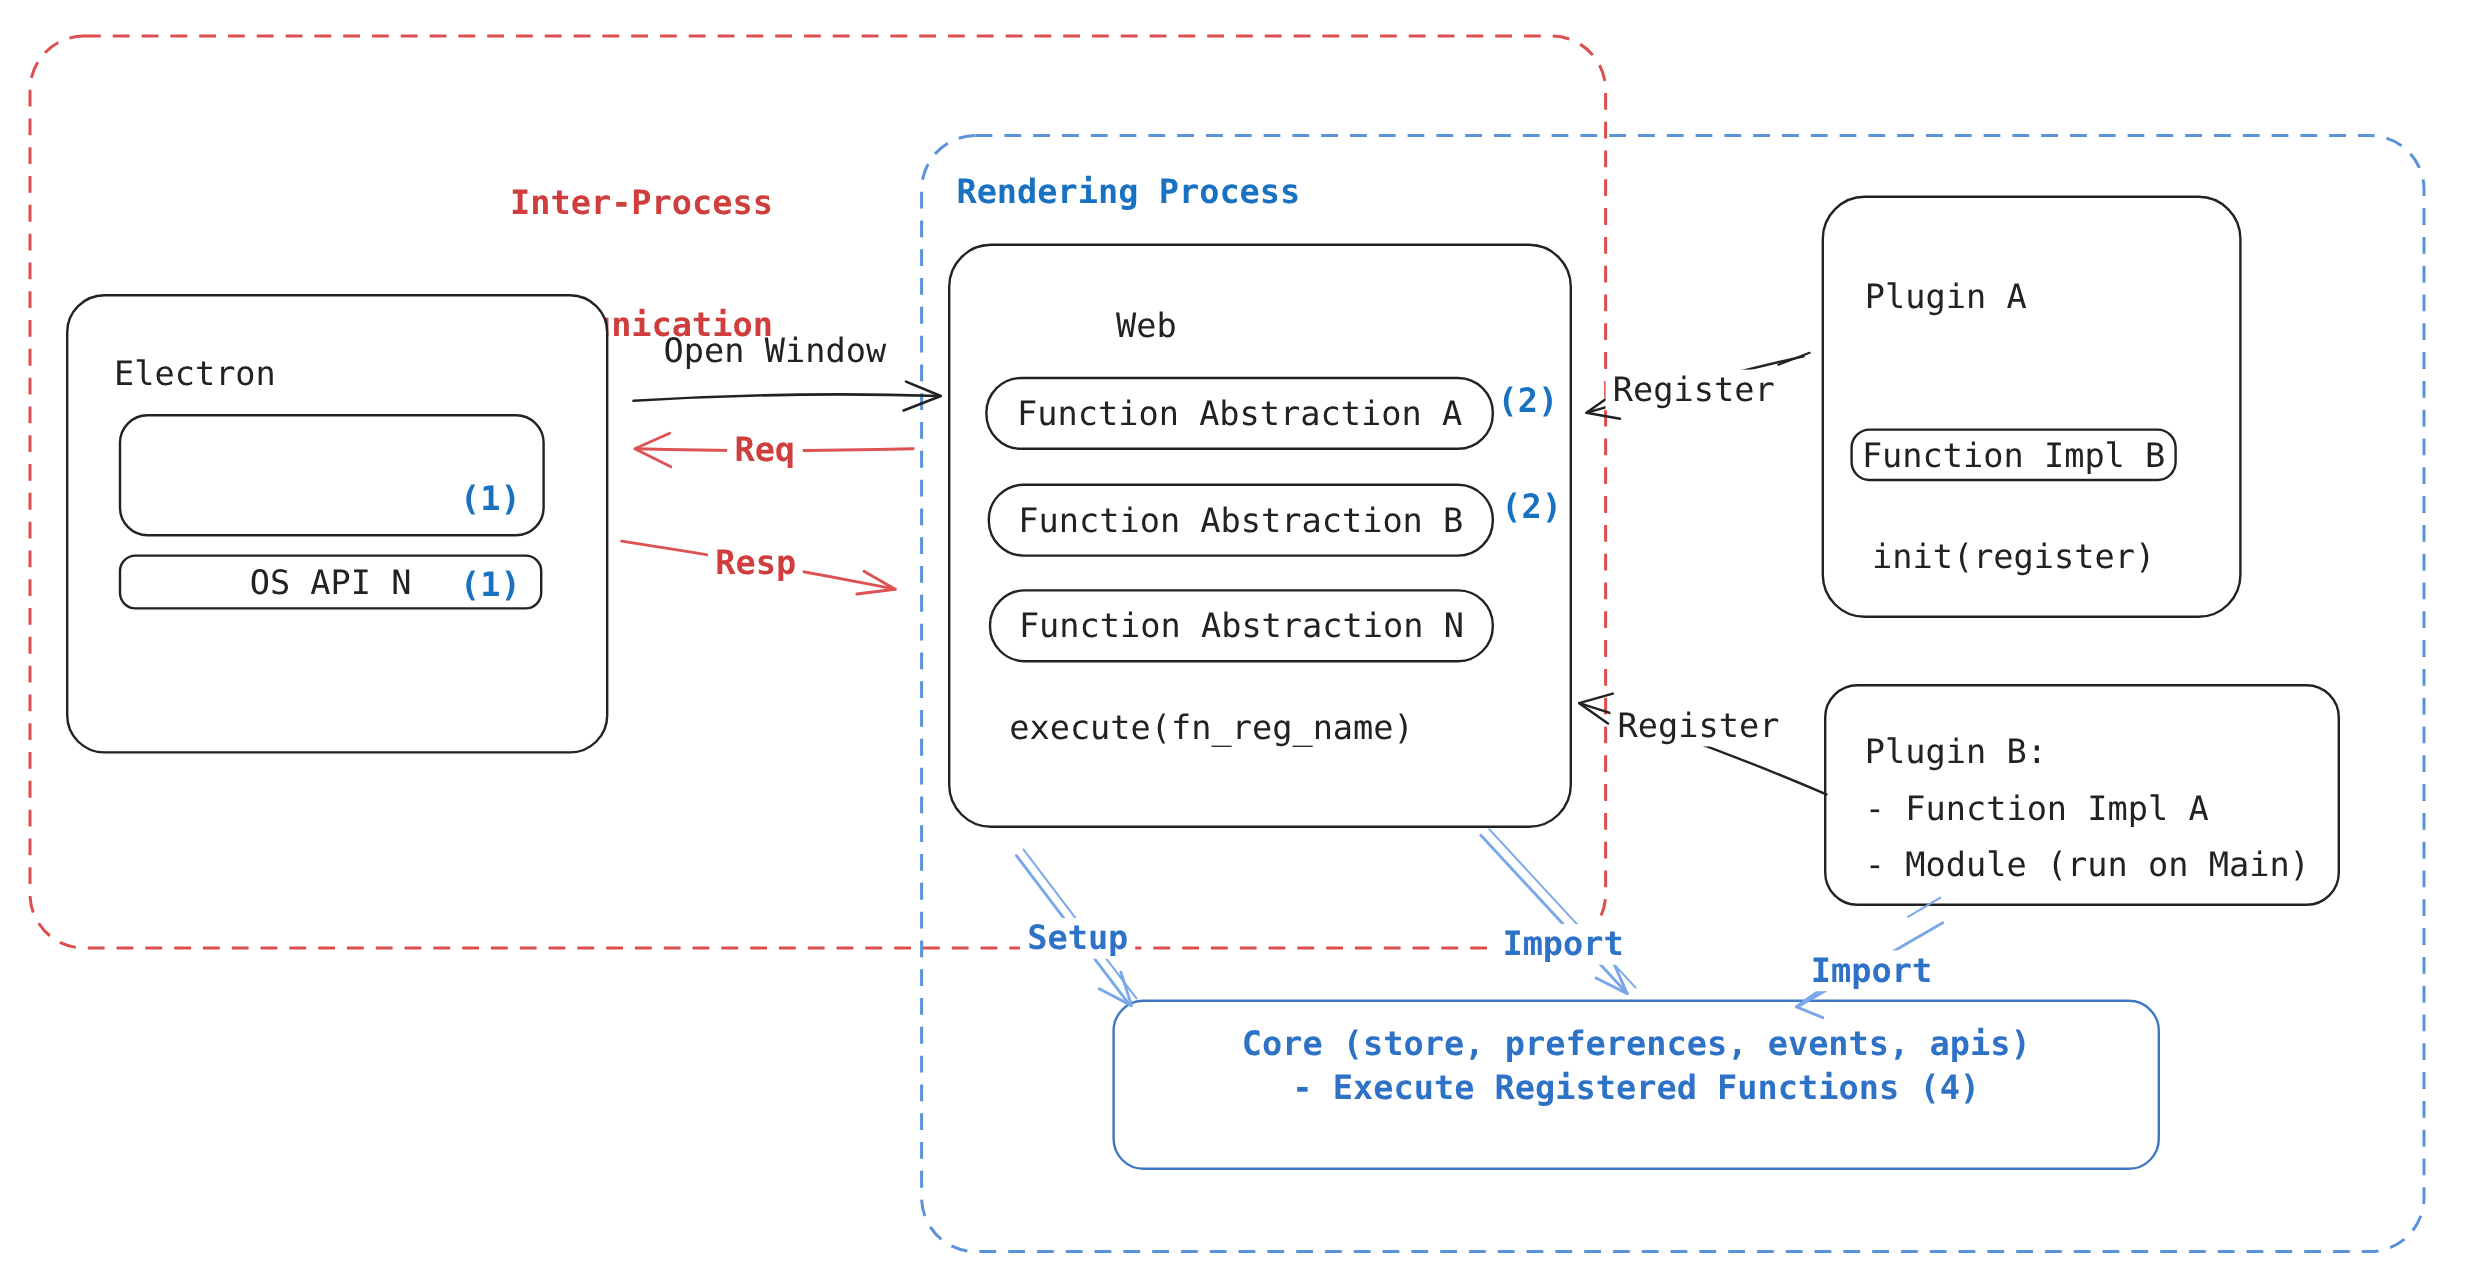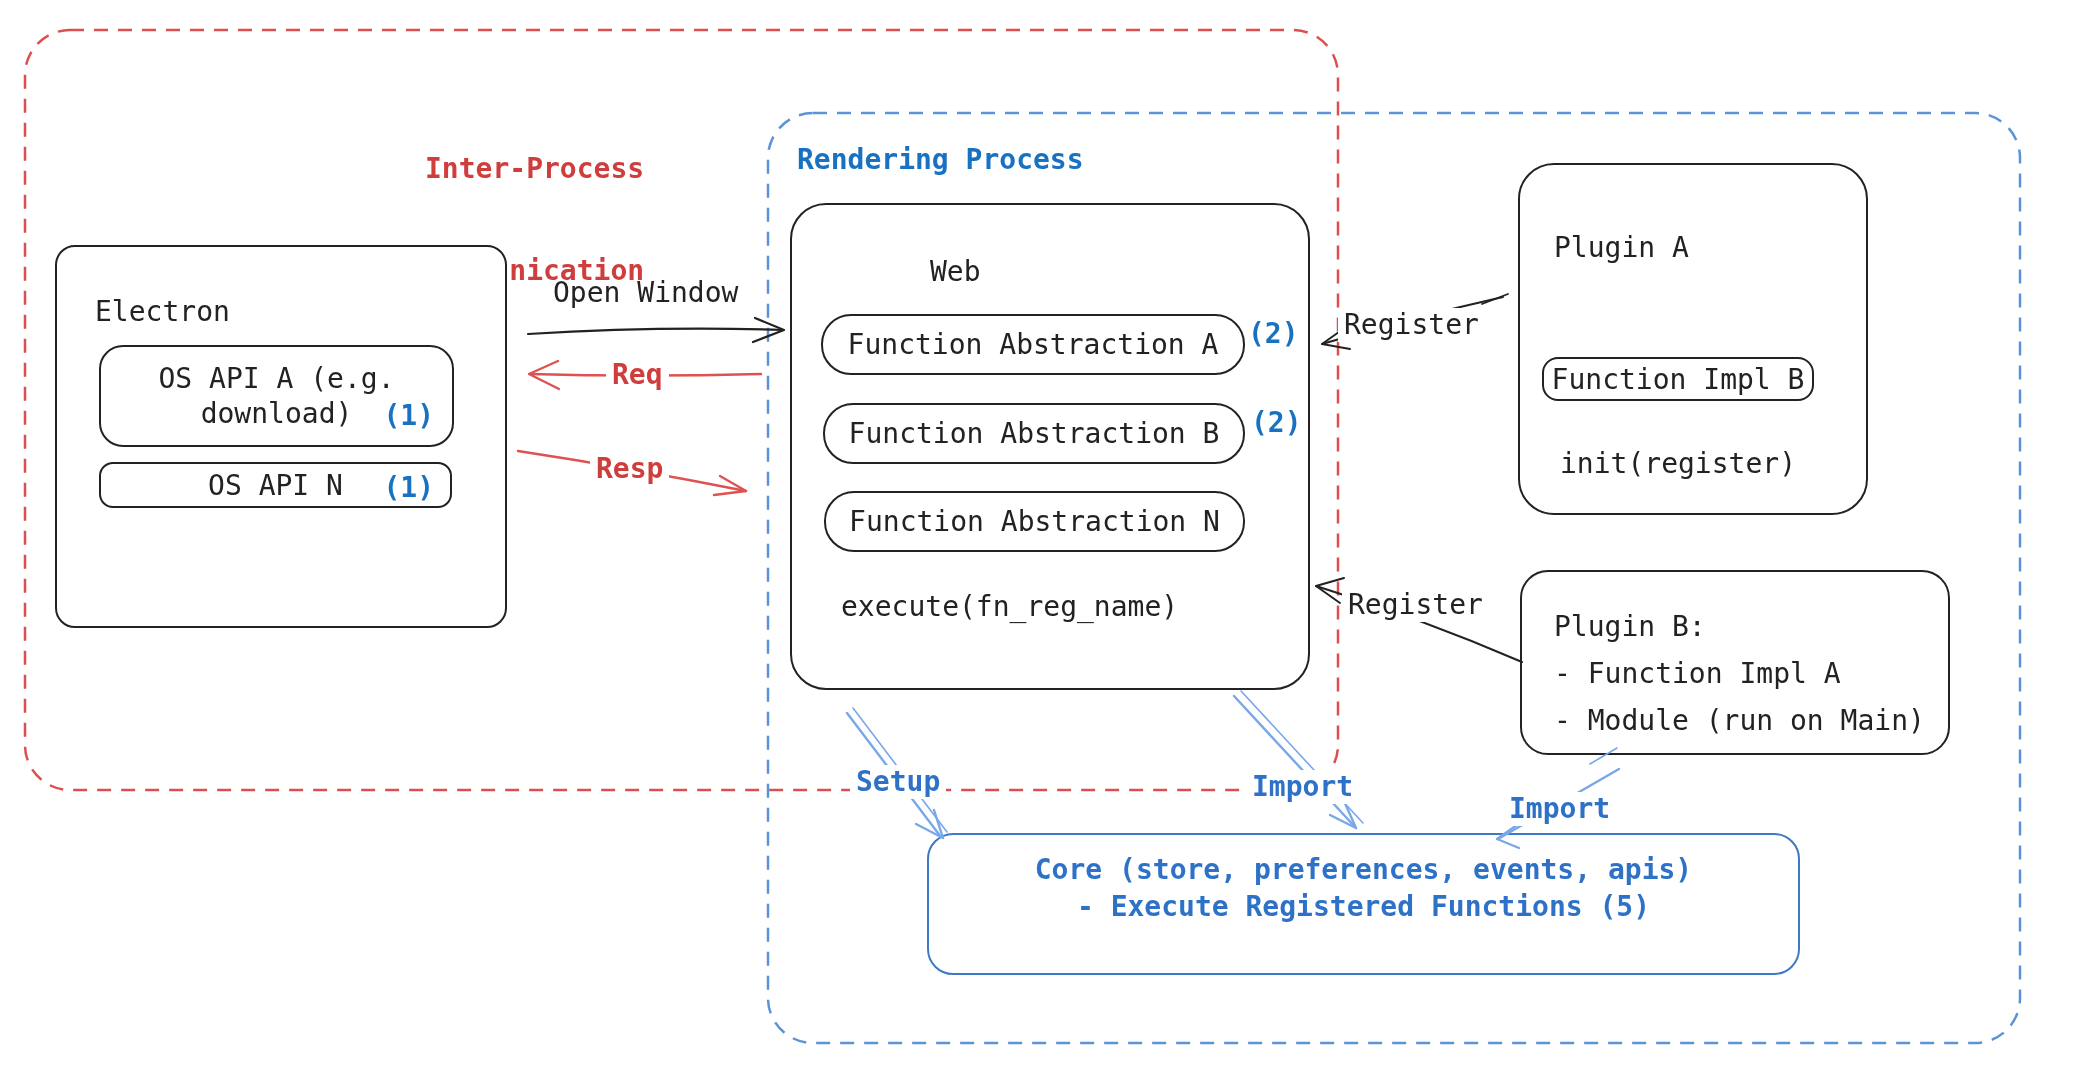--- a/index.html
+++ b/index.html
@@ -33,27 +33,23 @@
     <rect x="25" y="30" width="1313" height="760" rx="45" ry="45" fill="none" stroke="var(--red-frame)" stroke-width="2.5" stroke-dasharray="14 10"></rect>
     <rect x="768" y="113" width="1252" height="930" rx="45" ry="45" fill="none" stroke="var(--blue-frame)" stroke-width="2.5" stroke-dasharray="14 10"></rect>
   </svg>
 
   <div class="lbl t28 bold red" style="left:425px;top:84px;">
     <span style="display:block">Inter-Process</span>
     <span style="display:block">Communication</span>
   </div>
   <div class="lbl t28 bold blue" style="left:797px;top:143px;">Rendering Process</div>
 
-  <div class="box" style="left:55px;top:245px;width:452px;height:383px;border-radius:20px;">
+  <div class="box" style="left:55px;top:245px;width:452px;height:383px;border-radius:32px;">
     <span class="lbl t28" style="left:38px;top:48px;">Electron</span>
     <div class="pill" style="left:42px;top:98px;width:355px;height:102px;border-radius:24px;">
-      <div class="center" style="line-height:35px;">
-        <span style="display:block">OS API A (e.g.</span>
-        <span style="display:block">download)</span>
-      </div>
       <span class="ref" style="right:18px;top:52px;">(1)</span>
     </div>
     <div class="pill" style="left:42px;top:215px;width:353px;height:46px;border-radius:14px;">
       <span>OS API N</span>
       <span class="ref" style="right:16px;top:7px;">(1)</span>
     </div>
   </div>
 
   <div class="box" style="left:790px;top:203px;width:520px;height:487px;border-radius:36px;">
     <span class="lbl t28" style="left:138px;top:50px;">Web</span>
@@ -73,21 +69,21 @@
 
   <div class="box" style="left:1520px;top:570px;width:430px;height:185px;border-radius:28px;">
     <span class="lbl t28" style="left:32px;top:38px;">Plugin B:</span>
     <span class="lbl t28" style="left:32px;top:85px;">- Function Impl A</span>
     <span class="lbl t28" style="left:32px;top:132px;">- Module (run on Main)</span>
   </div>
 
   <div class="box blue-box" style="left:927px;top:833px;width:873px;height:142px;border-radius:26px;">
     <div class="center bold" style="padding-top:16px;line-height:37px;font-size:28px;color:var(--blue-label);">
       <span style="display:block">Core (store, preferences, events, apis)</span>
-      <span style="display:block">- Execute Registered Functions (5)</span>
+      <span style="display:block">- Execute Registered Functions (4)</span>
     </div>
   </div>
 
   <svg class="layer arrows" width="2074" height="1066" viewBox="0 0 2074 1066">
     <g fill="none" stroke-linecap="round" stroke-linejoin="round">
 
       <path d="M528 334 Q 660 326 783 330" stroke="var(--ink)" stroke-width="2.2"></path>
       <path d="M755 318 L784 330 L753 342" stroke="var(--ink)" stroke-width="2.2"></path>
 
       <path d="M761 374 Q 640 377 530 374" stroke="var(--red-arrow)" stroke-width="2.4"></path>

